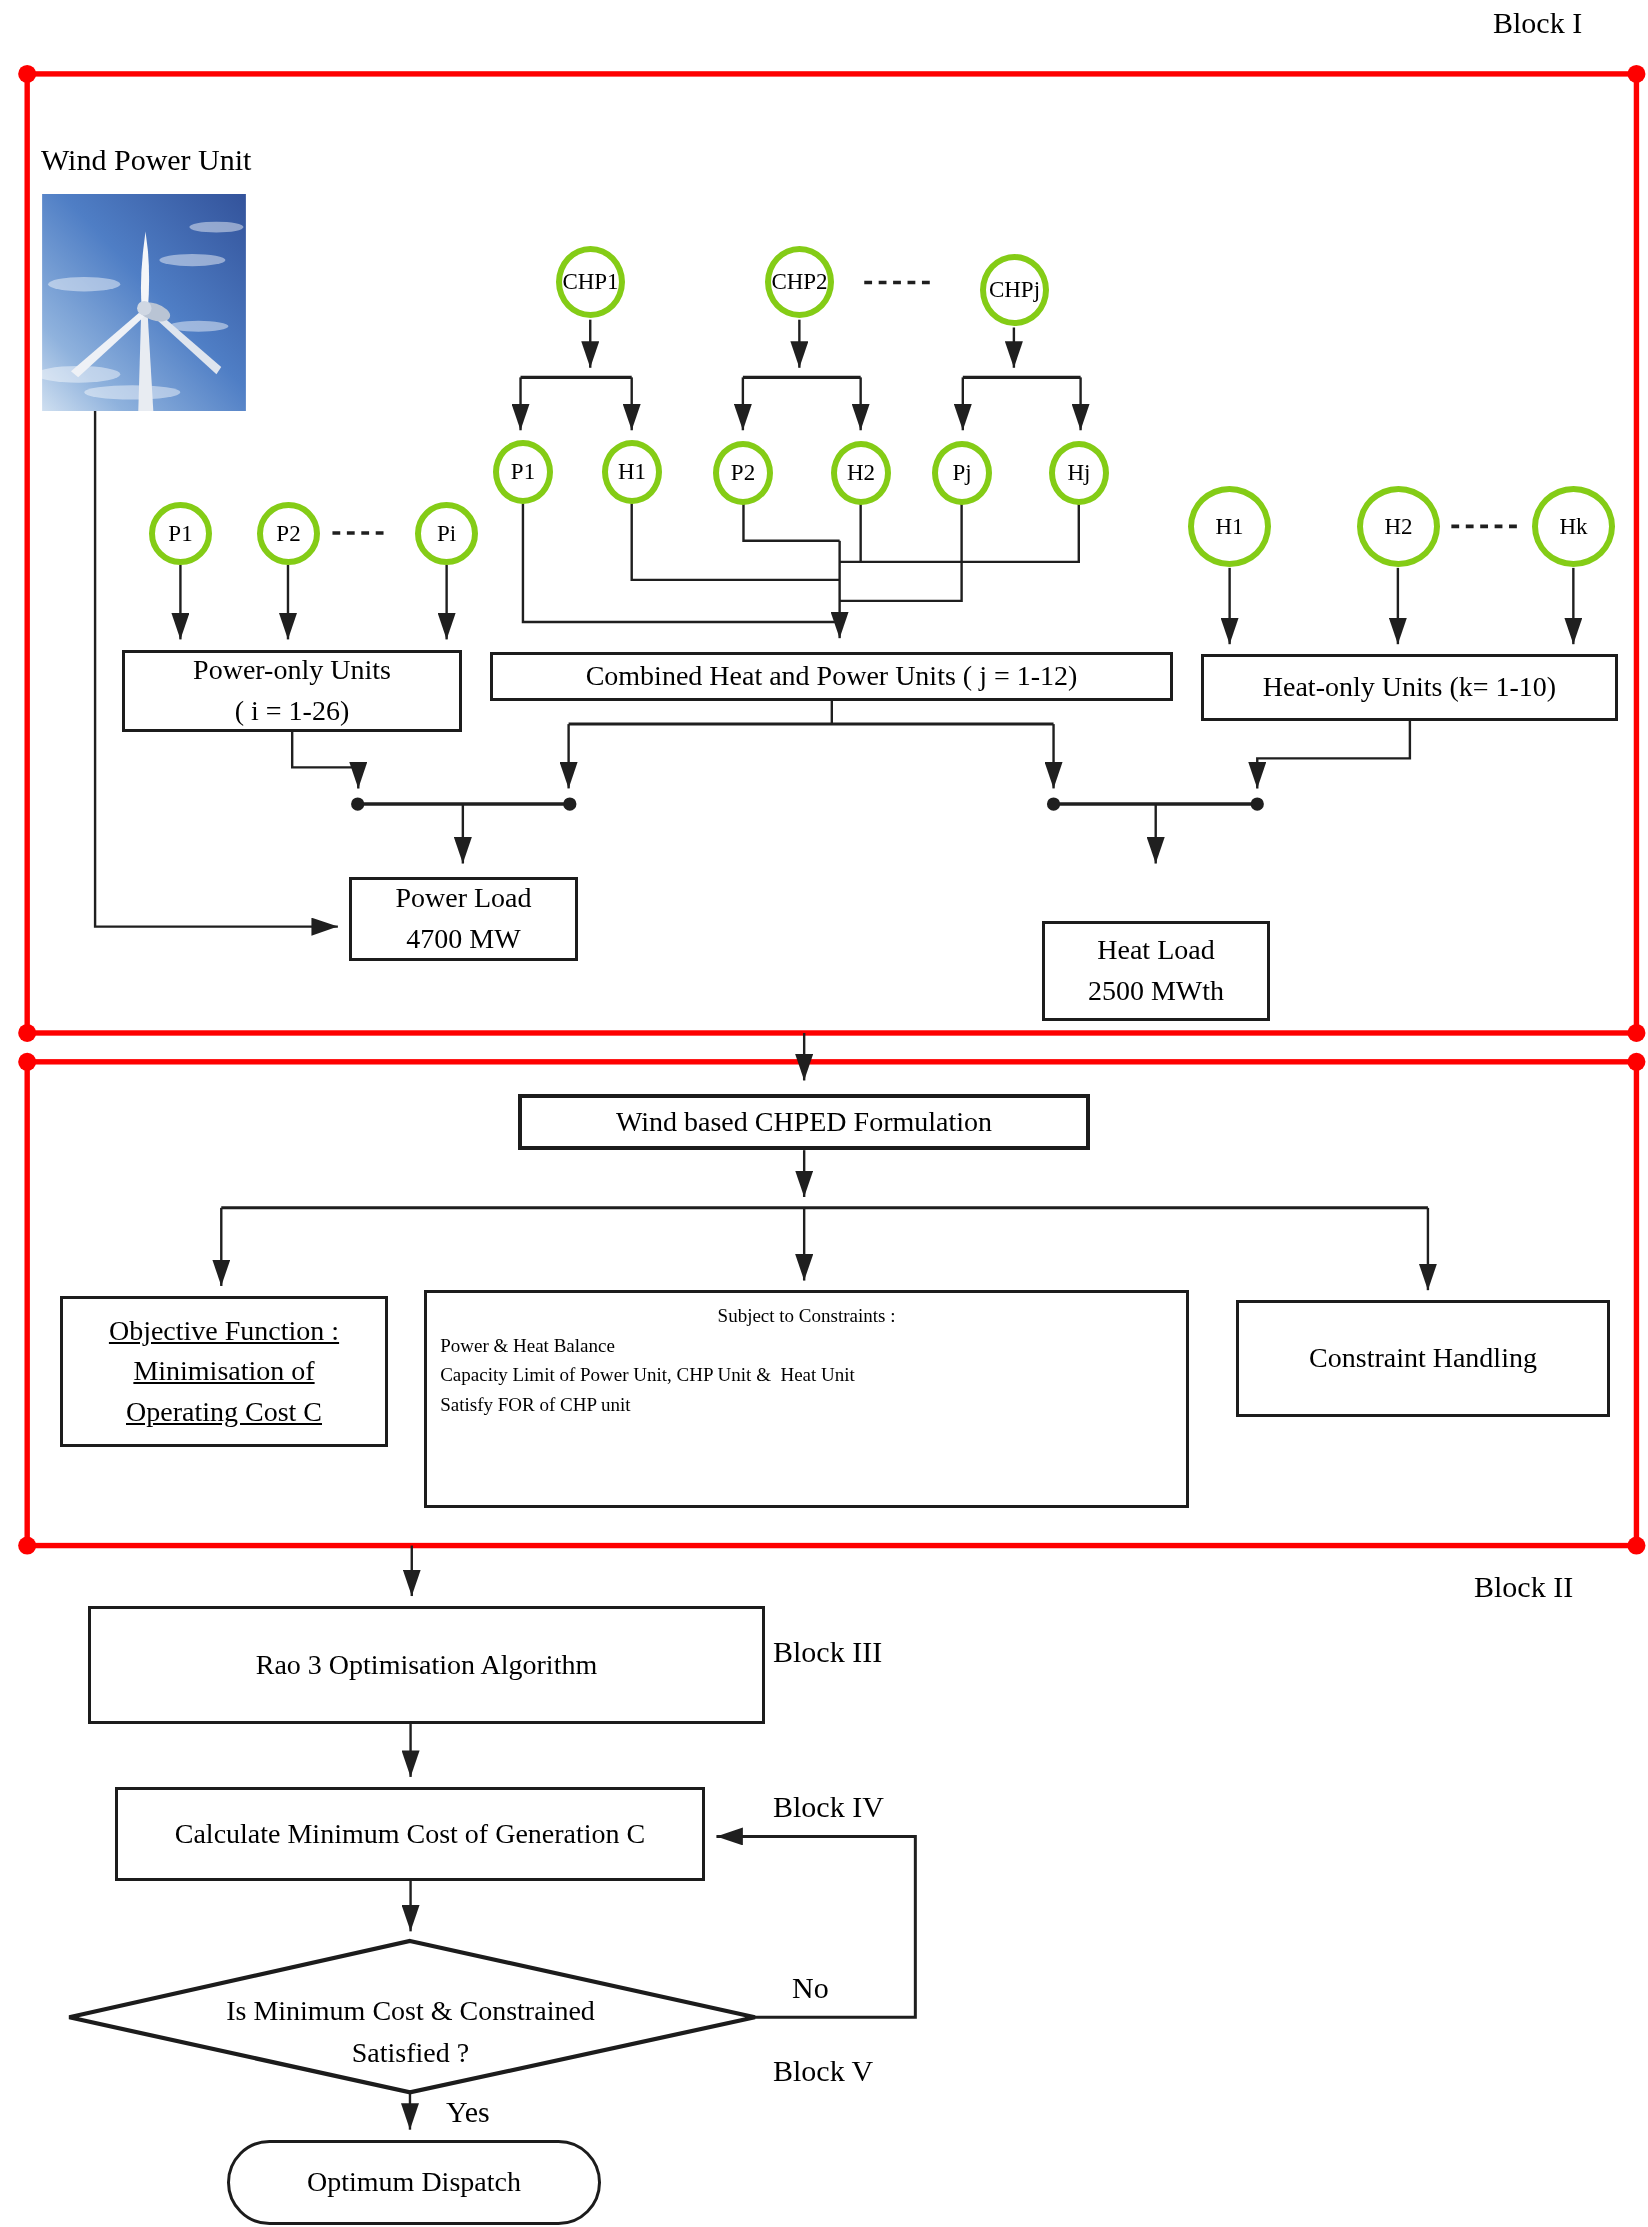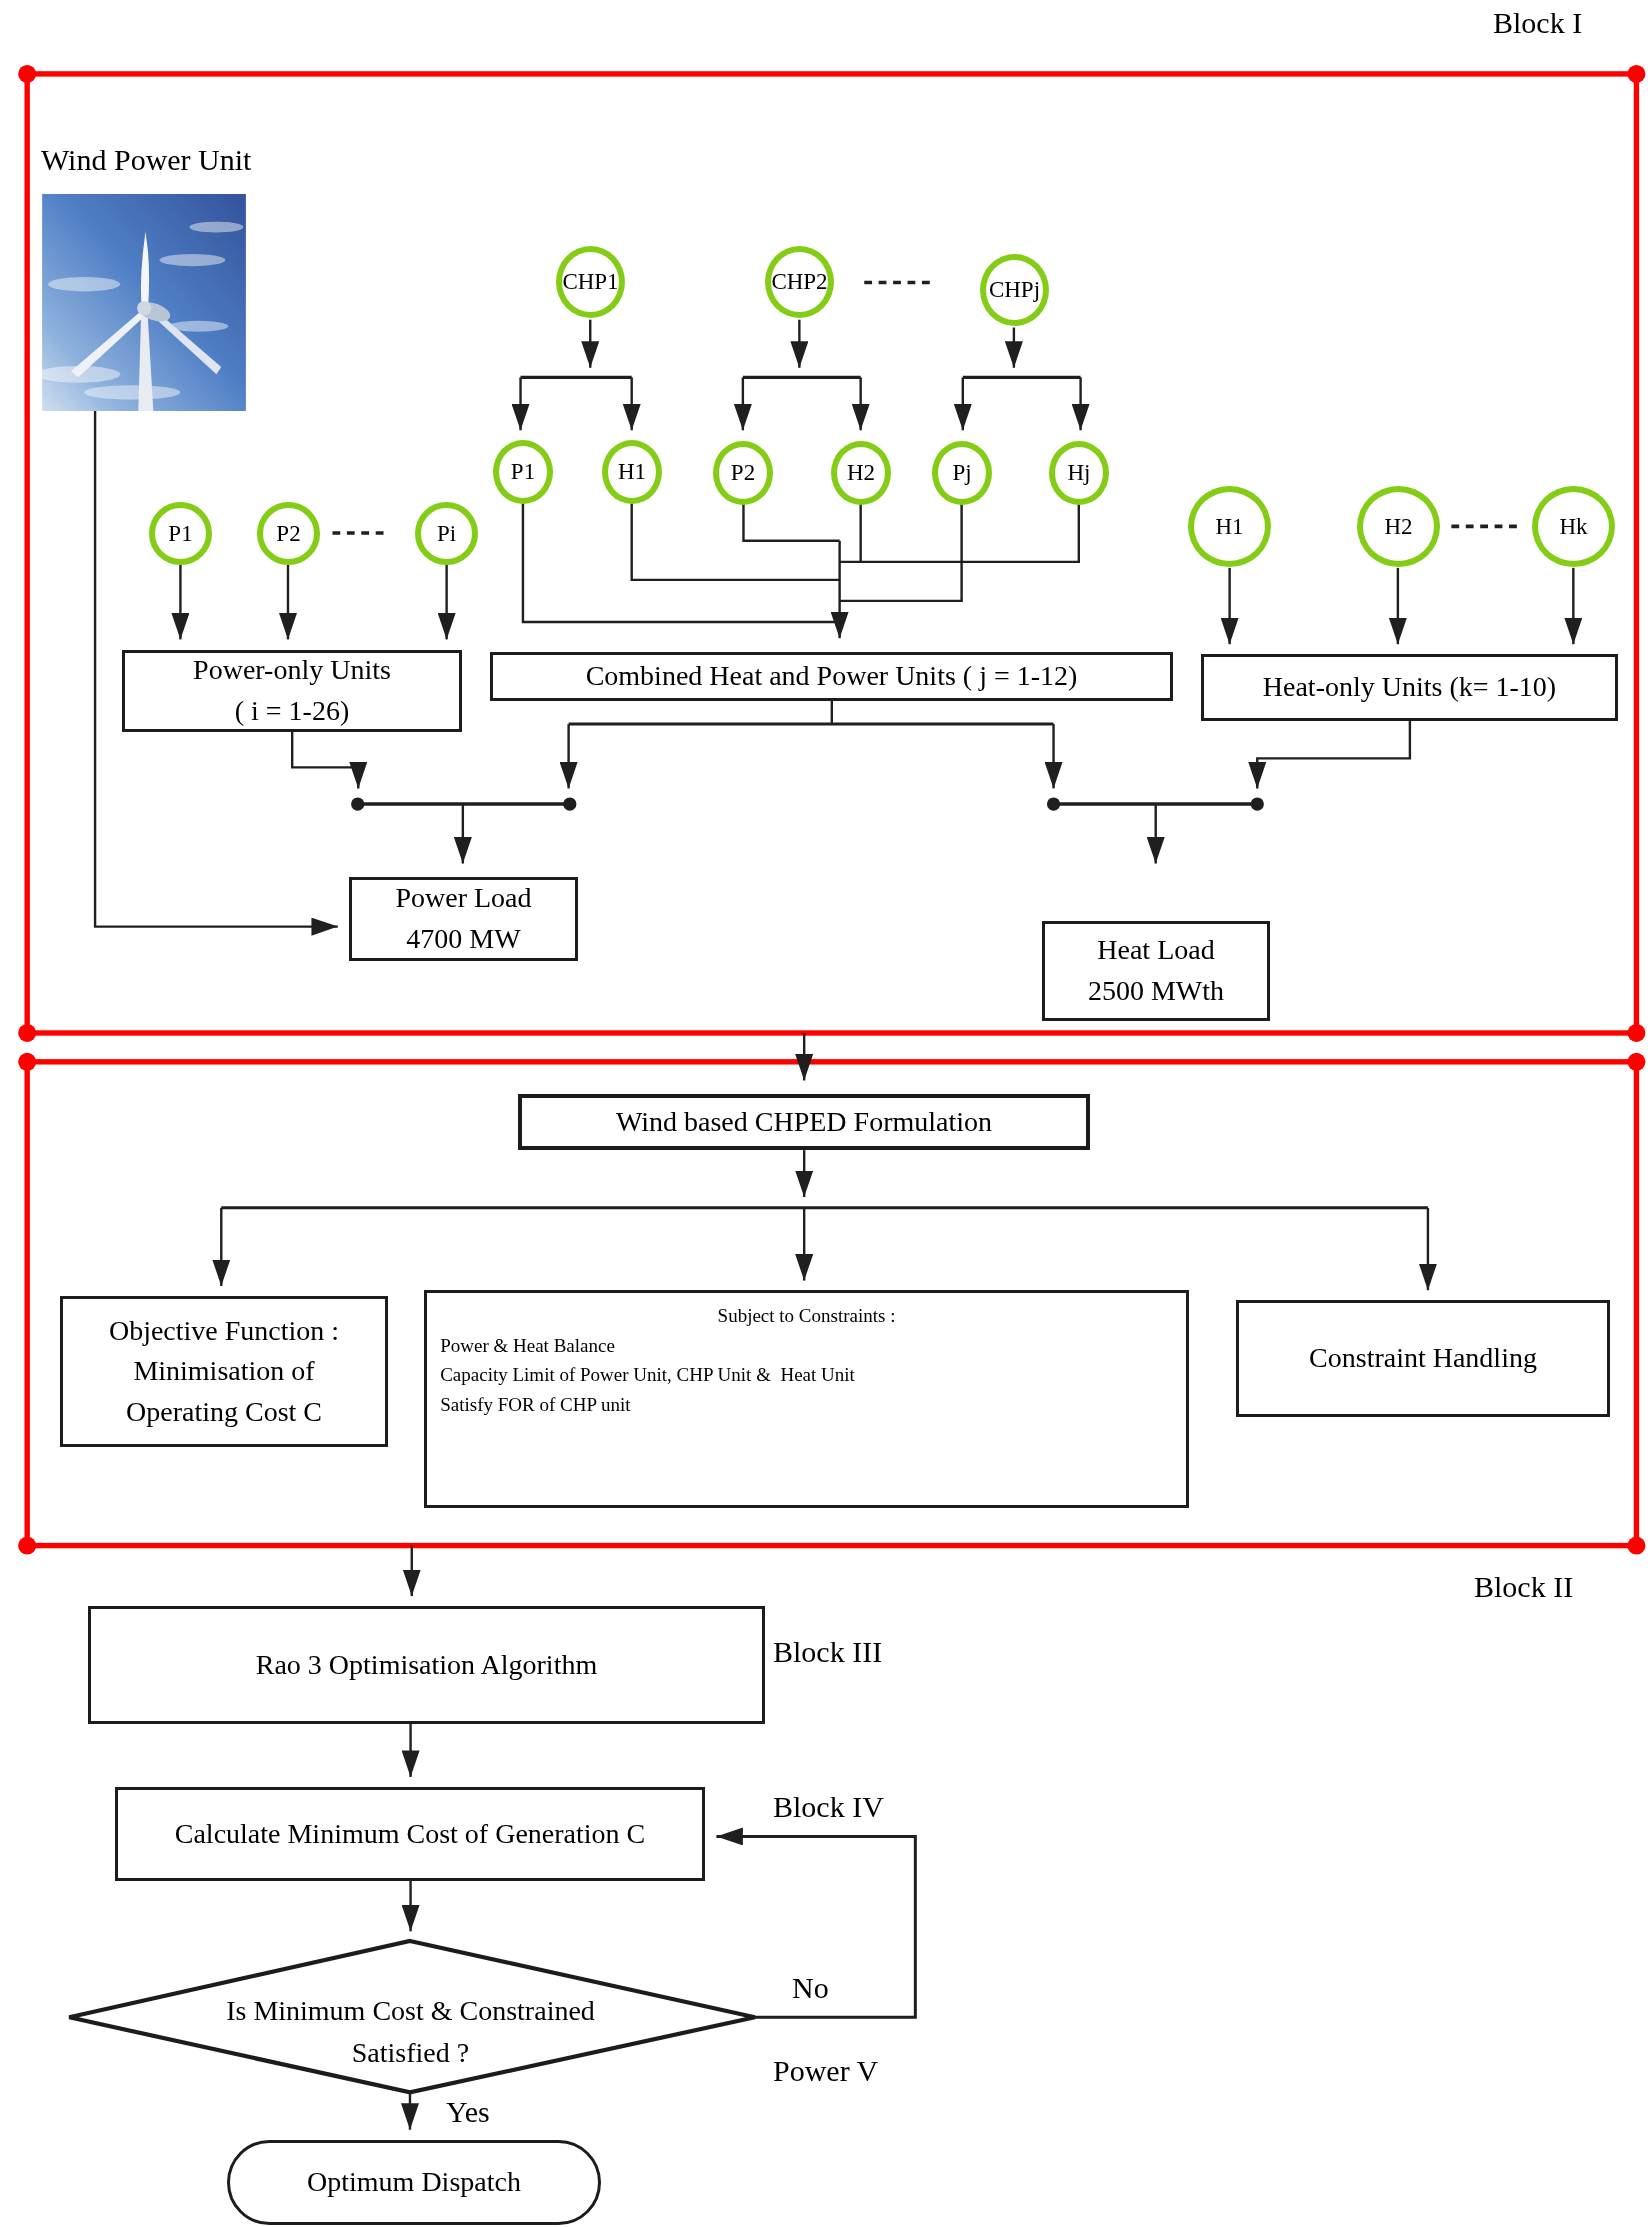--- a/index.html
+++ b/index.html
@@ -133,21 +133,21 @@
       <path d="M2415,876 H2526"></path>
     </g>
 
     <polygon points="682,3230 1256,3357 682,3482 115,3357" fill="#ffffff" stroke="#1c1c1c" stroke-width="7"></polygon>
   </svg>
 
   <div class="abs lbl" style="left:1493px;top:6px;">Block I</div>
   <div class="abs lbl" style="left:1474px;top:1570px;">Block II</div>
   <div class="abs lbl" style="left:773px;top:1635px;">Block III</div>
   <div class="abs lbl" style="left:773px;top:1790px;">Block IV</div>
-  <div class="abs lbl" style="left:773px;top:2054px;">Power V</div>
+  <div class="abs lbl" style="left:773px;top:2054px;">Block V</div>
   <div class="abs lbl" style="left:792px;top:1971px;">No</div>
   <div class="abs lbl" style="left:446px;top:2095px;">Yes</div>
   <div class="abs lbl" style="left:41px;top:143px;">Wind Power Unit</div>
 
   <div class="abs turbine" style="left:42px;top:194px;width:204px;height:217px;">
     <svg width="204" height="217" viewBox="0 0 339 361">
       <defs>
         <linearGradient id="sky" x1="1" y1="0" x2="0" y2="1">
           <stop offset="0" stop-color="#33539b"></stop>
           <stop offset="0.45" stop-color="#4f7ec5"></stop>
@@ -214,21 +214,21 @@
 
   <div class="abs box" style="left:1042px;top:877px;width:228px;height:100px;margin-top:44px;">
     <div>Heat Load</div>
     <div>2500 MWth</div>
   </div>
 
   <div class="abs box" style="left:518px;top:1094px;width:572px;height:56px;border-width:4.2px;">
     <div>Wind based CHPED Formulation</div>
   </div>
 
-  <div class="abs box" style="left:60px;top:1296px;width:328px;height:151px;">
+  <div class="abs box" style="left:60px;top:1296px;width:328px;height:151px;text-decoration:underline;">
     <div>Objective Function :</div>
     <div>Minimisation of</div>
     <div>Operating Cost C</div>
   </div>
 
   <div class="abs box constraints" style="left:424px;top:1290px;width:765px;height:218px;">
     <div class="ctitle">Subject to Constraints :</div>
     <div class="citem">Power &amp; Heat Balance</div>
     <div class="citem">Capacity Limit of Power Unit, CHP Unit &amp;  Heat Unit</div>
     <div class="citem">Satisfy FOR of CHP unit</div>

